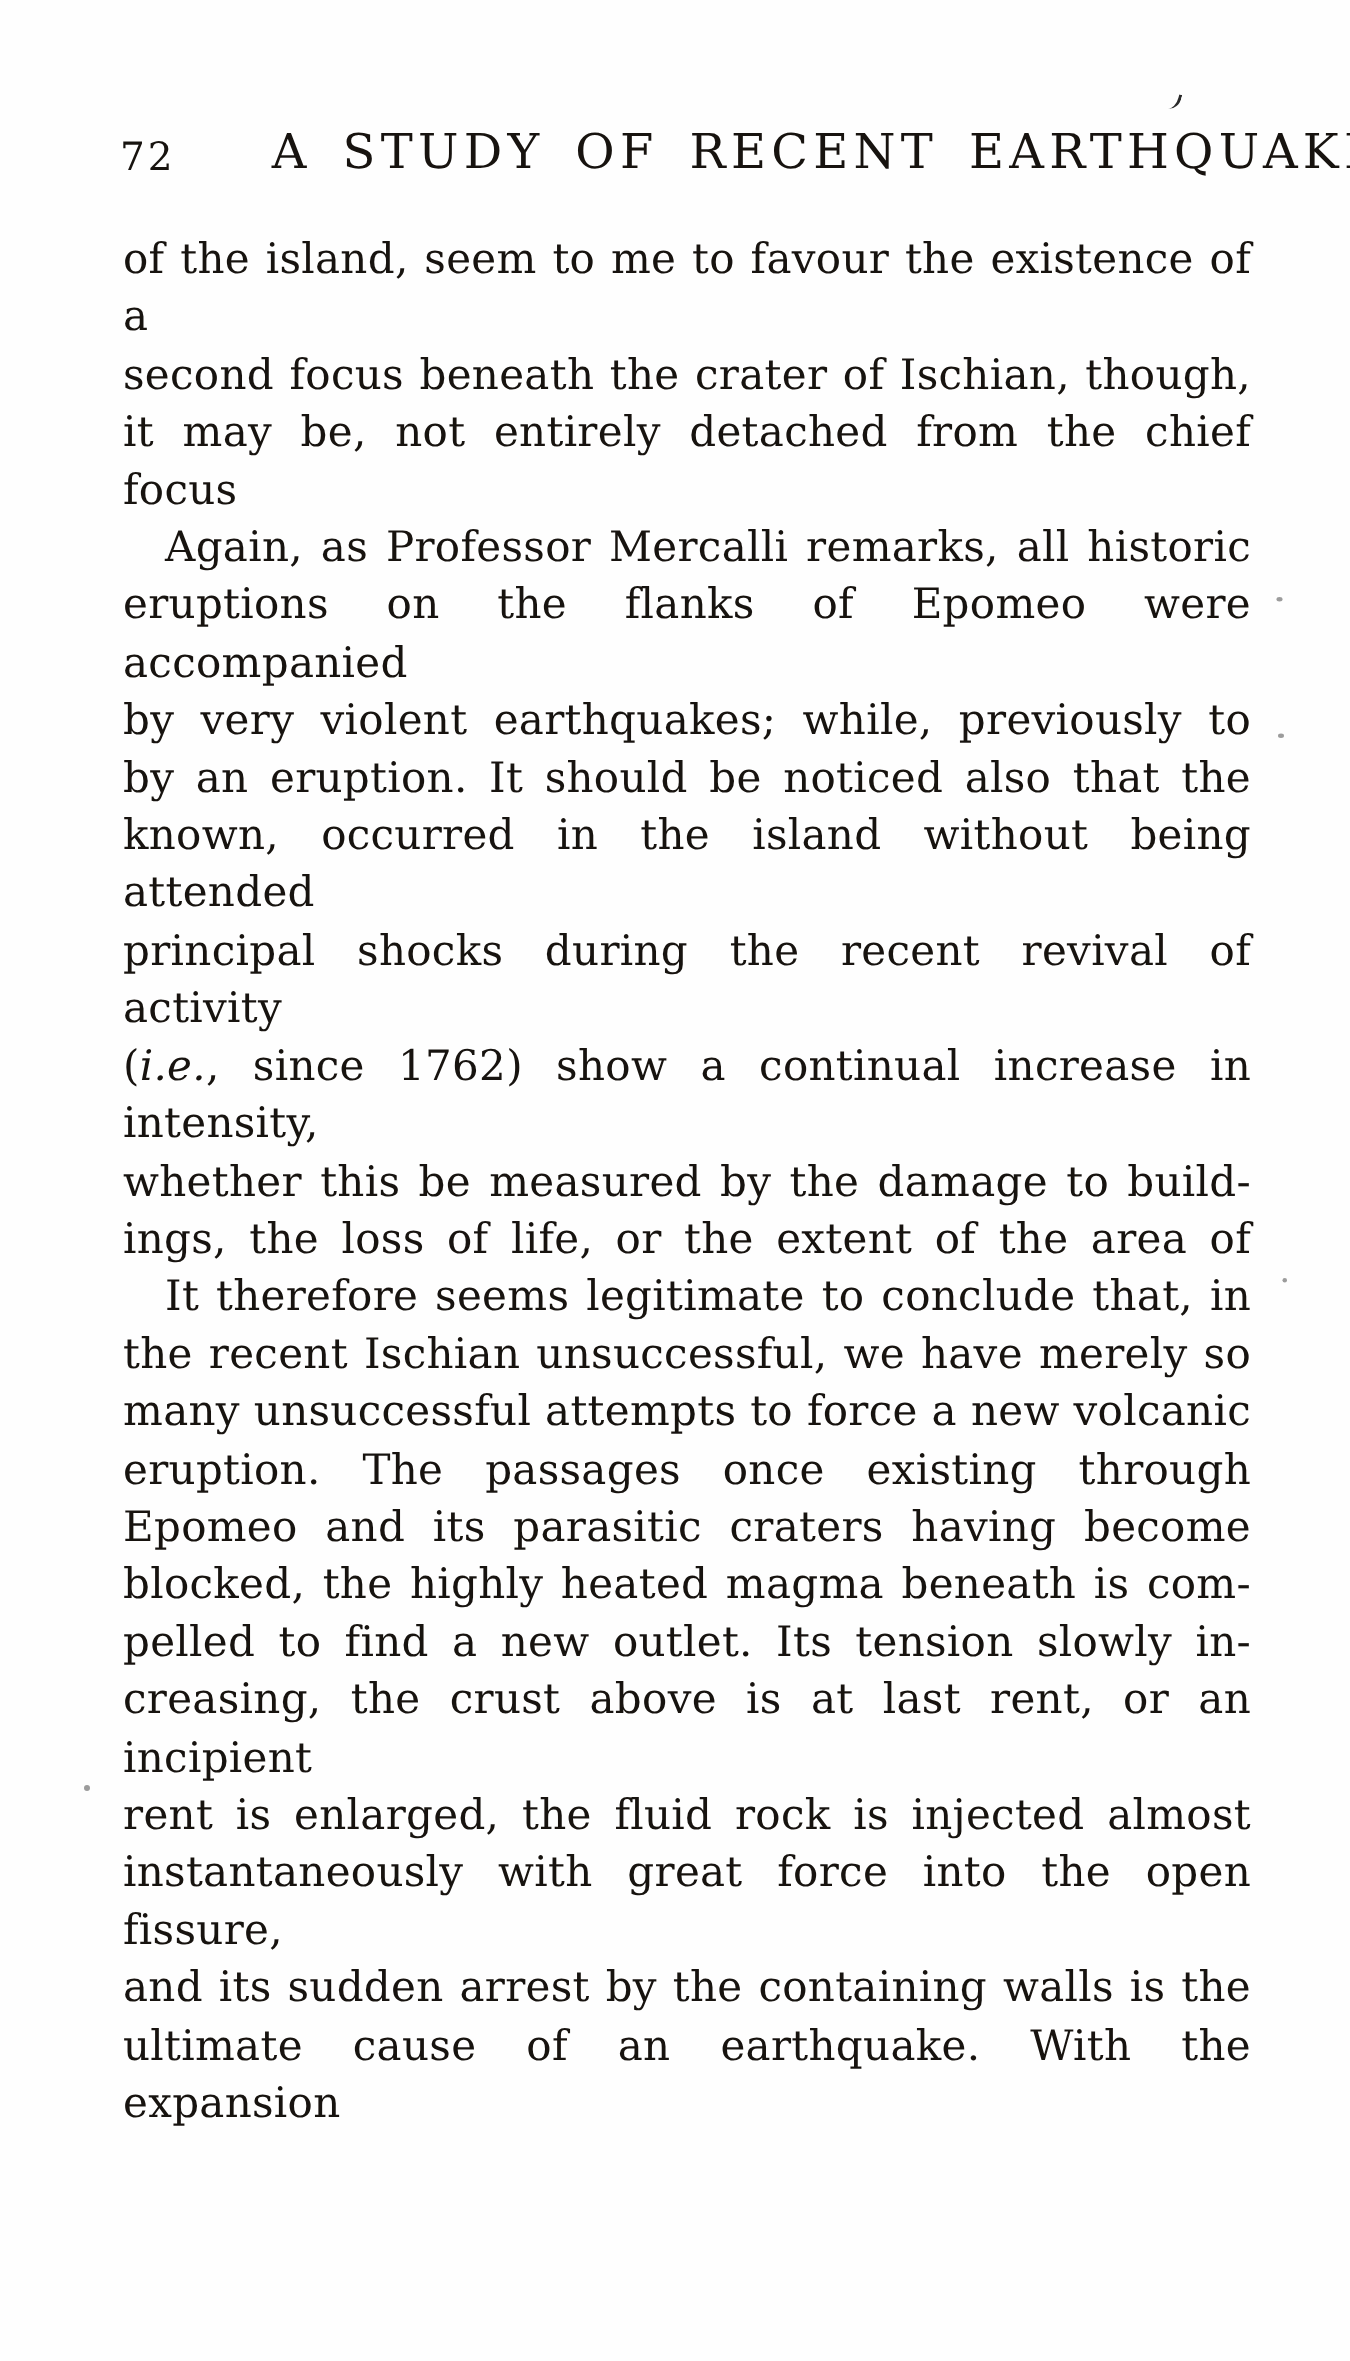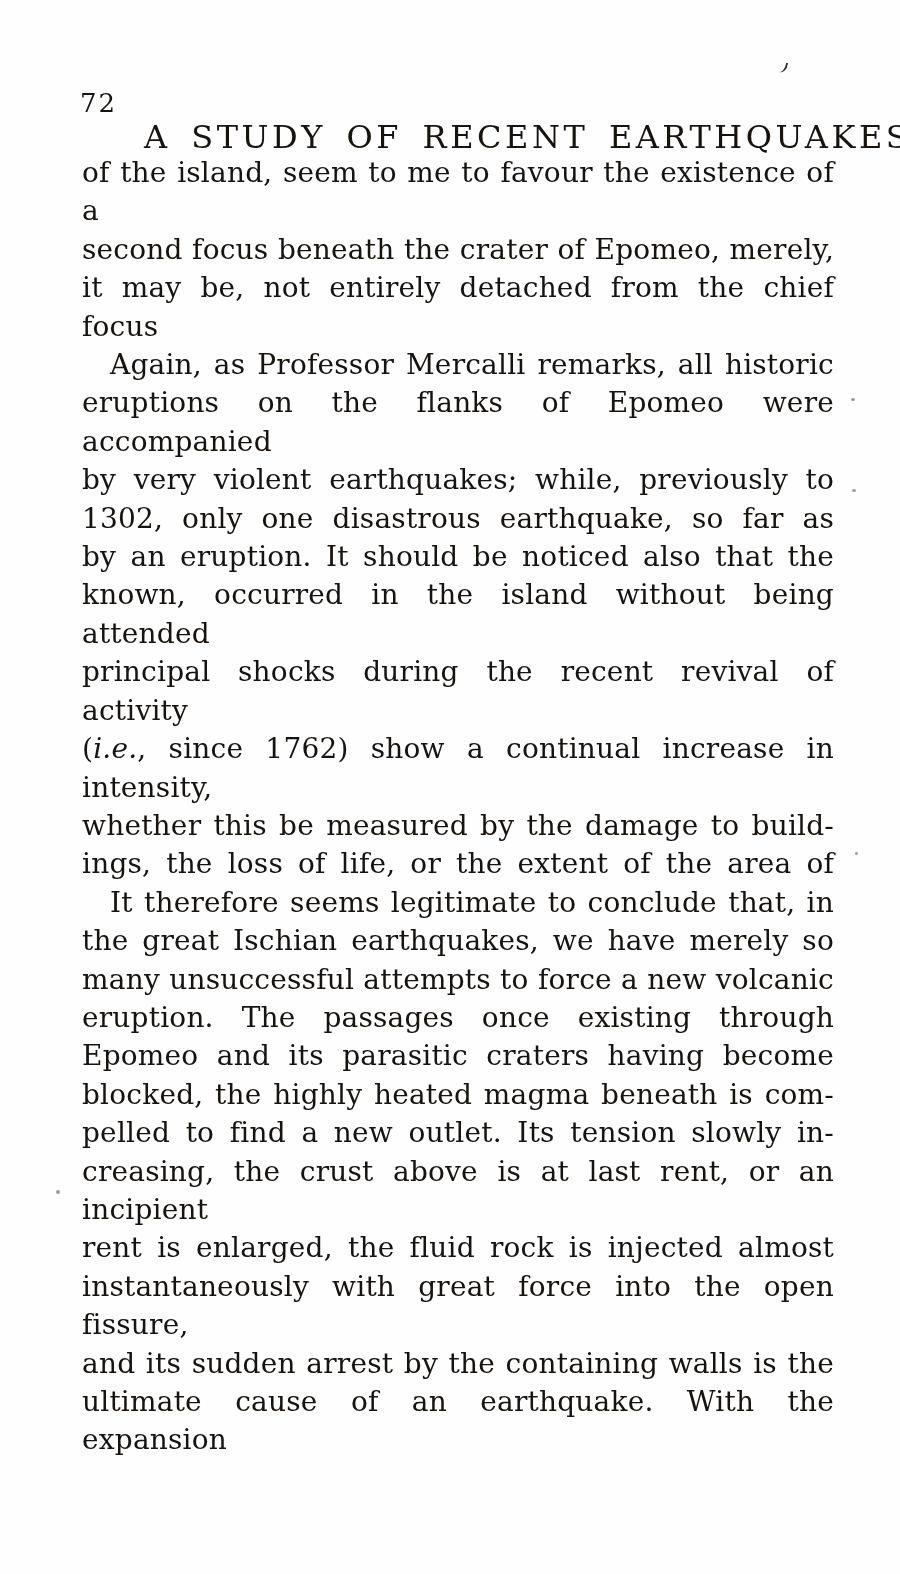--- a/index.html
+++ b/index.html
@@ -11,24 +11,23 @@
     position: relative;
     width: 900px;
     height: 1574px;
     background: #fefefe;
     overflow: hidden;
     font-family: "DejaVu Serif", "Liberation Serif", serif;
     color: #17130f;
   }
   .running-head {
     display: flex;
-    align-items: flex-start;
+    align-items: flex-end;
     margin: 88px 0 0 80px;
     height: 32px;
-    flex-direction: column;
   }
   .page-number {
     font-size: 26px;
     letter-spacing: 2px;
   }
   .running-title {
     margin-left: 64px;
     font-size: 32px;
     letter-spacing: 3.5px;
     word-spacing: 7px;
@@ -84,38 +83,37 @@
   <span class="speck s4"></span>
 
   <div class="running-head">
     <span class="page-number">72</span>
     <span class="running-title">A STUDY OF RECENT EARTHQUAKES.</span>
   </div>
 
   <div class="body-text">
       <div class="paragraph">
         <div class="line">of the island, seem to me to favour the existence of a</div>
-        <div class="line">second focus beneath the crater of Epomeo, merely,</div>
+        <div class="line">second focus beneath the crater of Ischian, though,</div>
         <div class="line">it may be, not entirely detached from the chief focus</div>
       </div>
       <div class="paragraph">
         <div class="line indent">Again, as Professor Mercalli remarks, all historic</div>
         <div class="line">eruptions on the flanks of Epomeo were accompanied</div>
         <div class="line">by very violent earthquakes; while, previously to</div>
-        <div class="line">1302, only one disastrous earthquake, so far as</div>
         <div class="line">by an eruption.  It should be noticed also that the</div>
         <div class="line">known, occurred in the island without being attended</div>
         <div class="line">principal shocks during the recent revival of activity</div>
         <div class="line">(<i>i.e.</i>, since 1762) show a continual increase in intensity,</div>
         <div class="line">whether this be measured by the damage to build-</div>
         <div class="line">ings, the loss of life, or the extent of the area of</div>
       </div>
       <div class="paragraph">
         <div class="line indent">It therefore seems legitimate to conclude that, in</div>
-        <div class="line">the great Ischian earthquakes, we have merely so</div>
+        <div class="line">the recent Ischian unsuccessful, we have merely so</div>
         <div class="line">many unsuccessful attempts to force a new volcanic</div>
         <div class="line">eruption.  The passages once existing through</div>
         <div class="line">Epomeo and its parasitic craters having become</div>
         <div class="line">blocked, the highly heated magma beneath is com-</div>
         <div class="line">pelled to find a new outlet.  Its tension slowly in-</div>
         <div class="line">creasing, the crust above is at last rent, or an incipient</div>
         <div class="line">rent is enlarged, the fluid rock is injected almost</div>
         <div class="line">instantaneously with great force into the open fissure,</div>
         <div class="line">and its sudden arrest by the containing walls is the</div>
         <div class="line">ultimate cause of an earthquake.  With the expansion</div>

